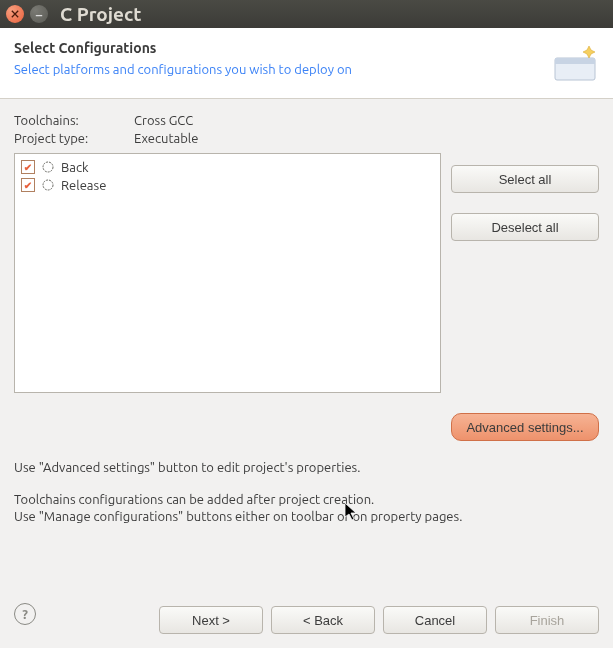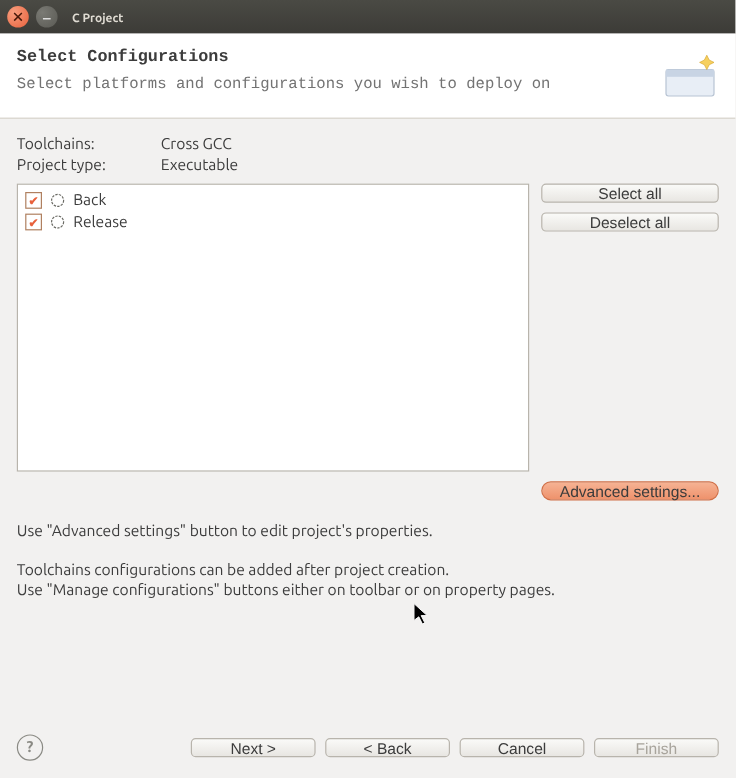--- a/index.html
+++ b/index.html
@@ -24,33 +24,32 @@
   width: 18px; height: 18px;
   border-radius: 50%;
   display: inline-flex;
   align-items: center;
   justify-content: center;
   font-size: 10px;
   color: #2a2a2a;
 }
 .win-close { background: radial-gradient(circle at 30% 30%, #f89e7e, #e8613c); }
 .win-min { background: radial-gradient(circle at 30% 30%, #7a7a74, #5a5a54); color:#ddd; }
-.title-text { color: #dfdbd2; font-weight: bold; margin-left: 6px; font-size: 10px; }
+.title-text { color: #dfdbd2; font-weight: bold; margin-left: 6px; font-size: 19px; }
 .header {
   background: #fff;
   padding: 12px 14px 10px 14px;
   border-bottom: 1px solid #d4d0c8;
   display: flex;
   align-items: flex-start;
   gap: 10px;
-  font-family: Liberation Mono, monospace;
 }
 .header-text { flex: 1; }
 .header-title { font-weight: bold; font-size: 14px; margin-bottom: 6px; }
-.header-sub { font-size: 13px; color: #737373; }
+.header-sub { font-size: 13px; color: #3b82f6; }
 .header-icon {
   width: 48px; height: 48px;
   position: relative;
 }
 .header-icon svg { width: 48px; height: 48px; }
 .content {
   padding: 14px 14px 8px 14px;
 }
 .info-row { display: flex; margin-bottom: 4px; }
 .info-label { width: 120px; }
@@ -74,28 +73,29 @@
   font-size: 10px;
   color: #e8613c;
   font-weight: bold;
 }
 .cfg-icon {
   width: 14px; height:14px;
   display:inline-flex; align-items:center; justify-content:center;
 }
 .side-buttons { width: 148px; display: flex; flex-direction: column; gap: 8px; }
 .btn {
-  height: 16px;
+  height: 28px;
   background: linear-gradient(to bottom, #fafaf8, #e8e6e2);
   border: 1px solid #b8b4ac;
   border-radius: 4px;
   font-size: 13px;
   color: #3c3c3c;
   cursor: pointer;
   padding: 0 10px;
+  margin-top: 12px;
 }
 .btn.highlight {
   background: linear-gradient(to bottom, #f6b394, #ee926c);
   border-color: #d07048;
   border-radius: 10px;
 }
 .btn.disabled { color: #a8a49c; }
 .adv-row { display:flex; justify-content:flex-end; margin-top: 8px; }
 .notes {
   padding: 10px 14px 0 14px;

